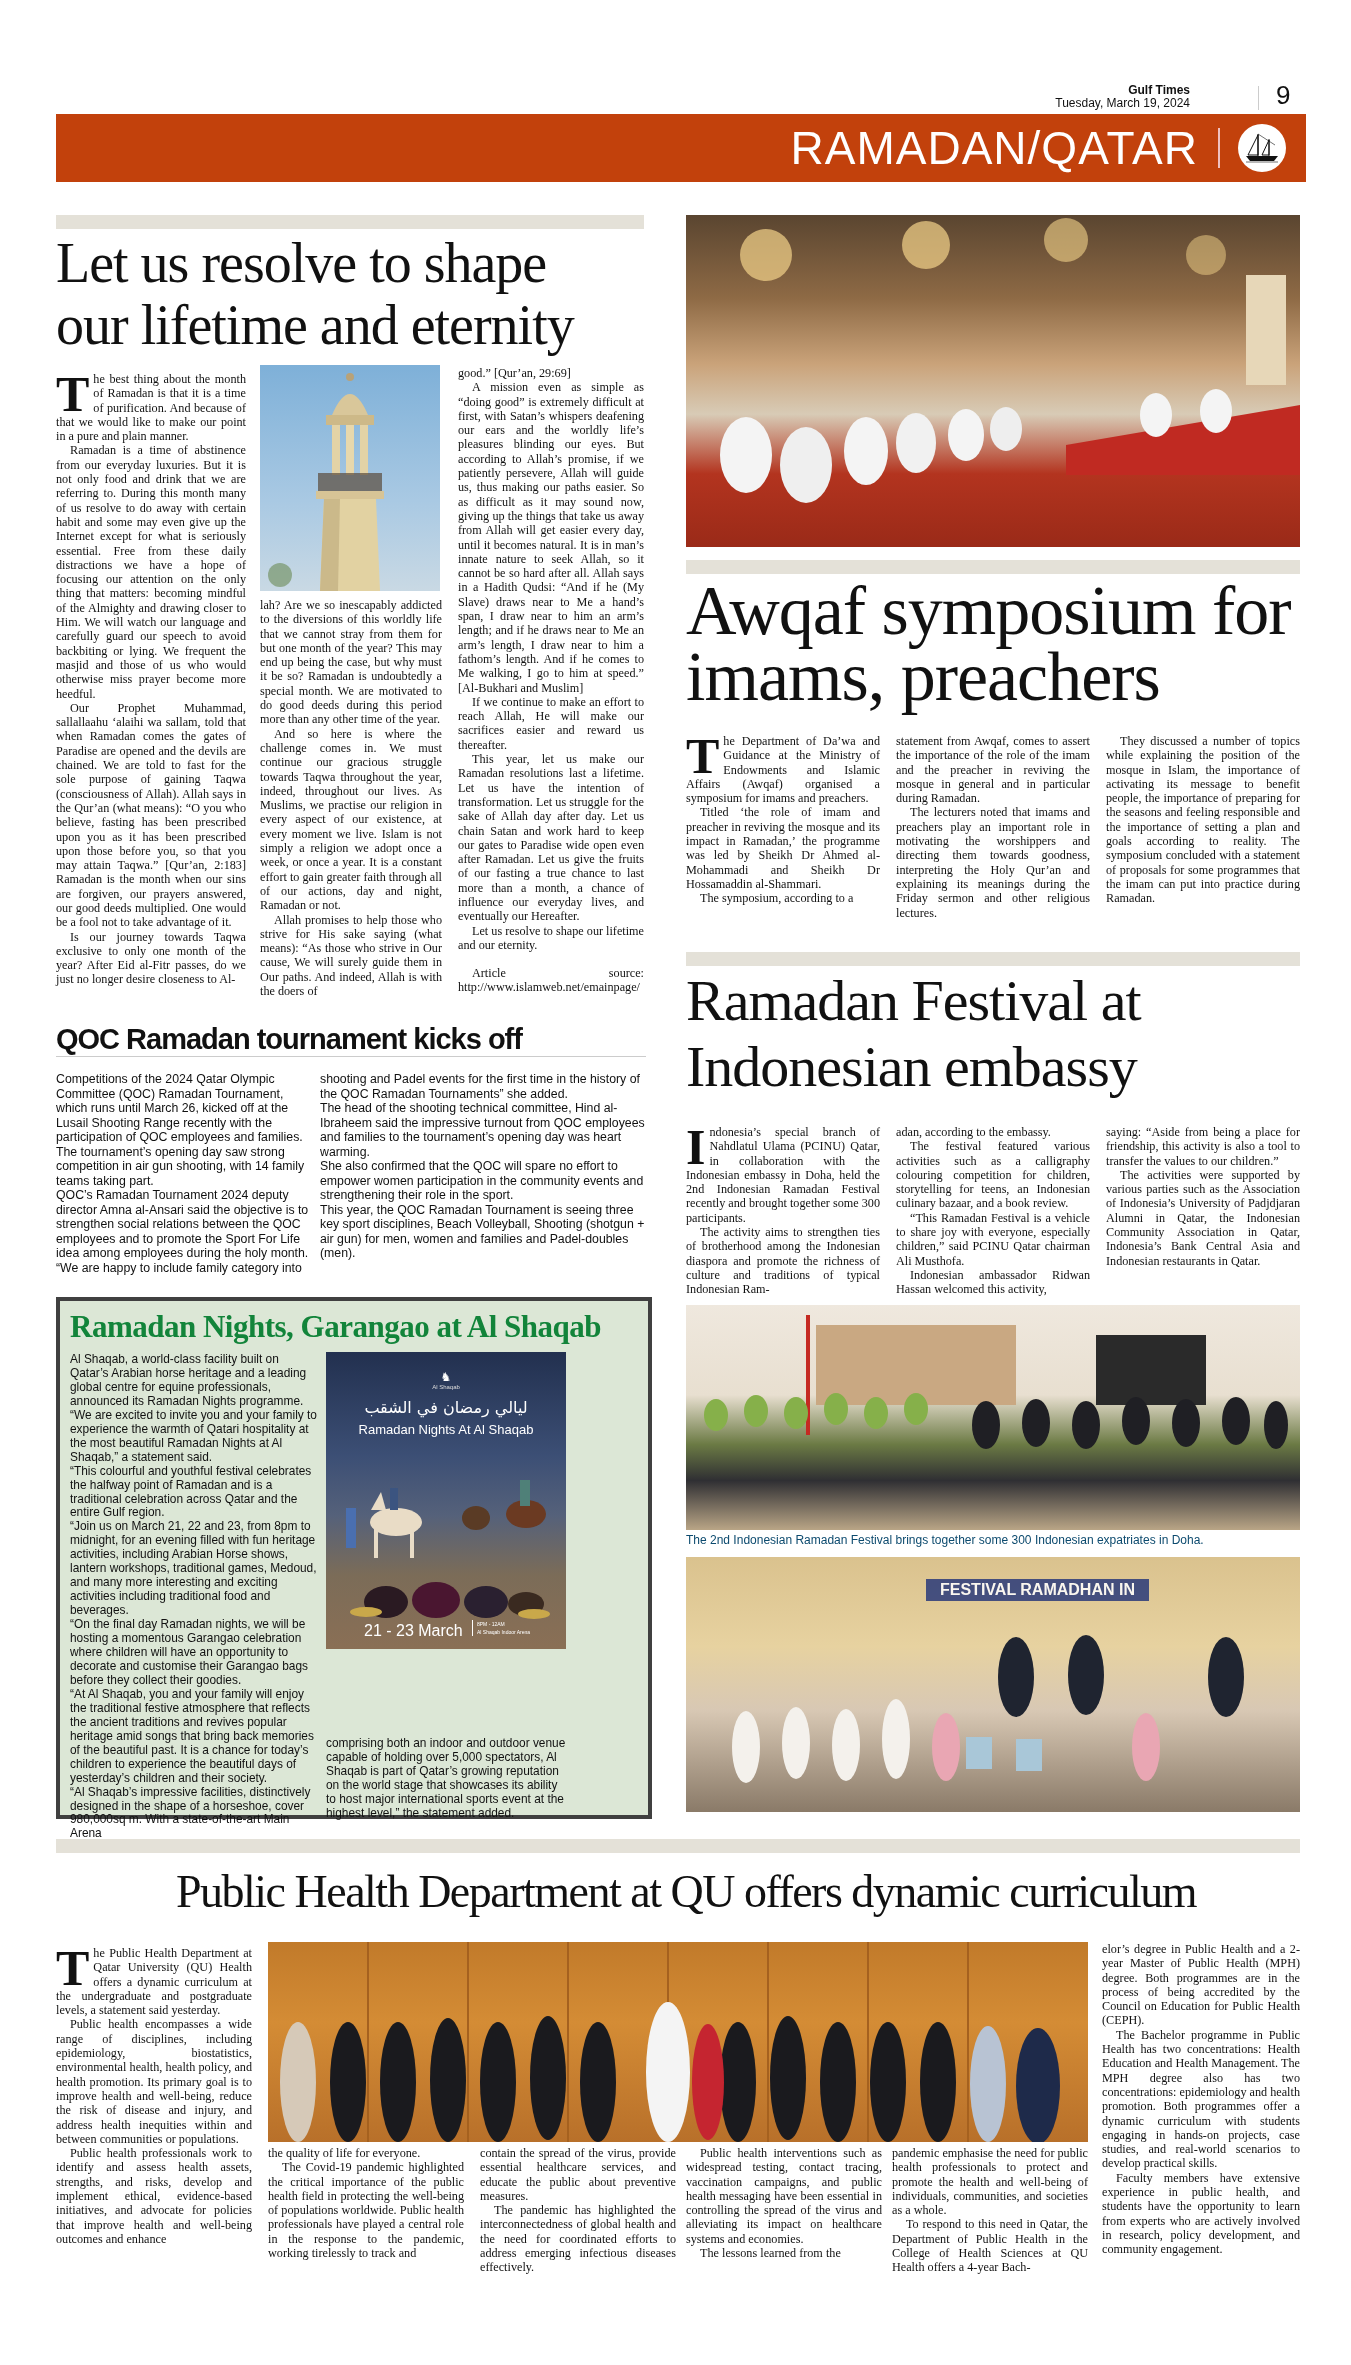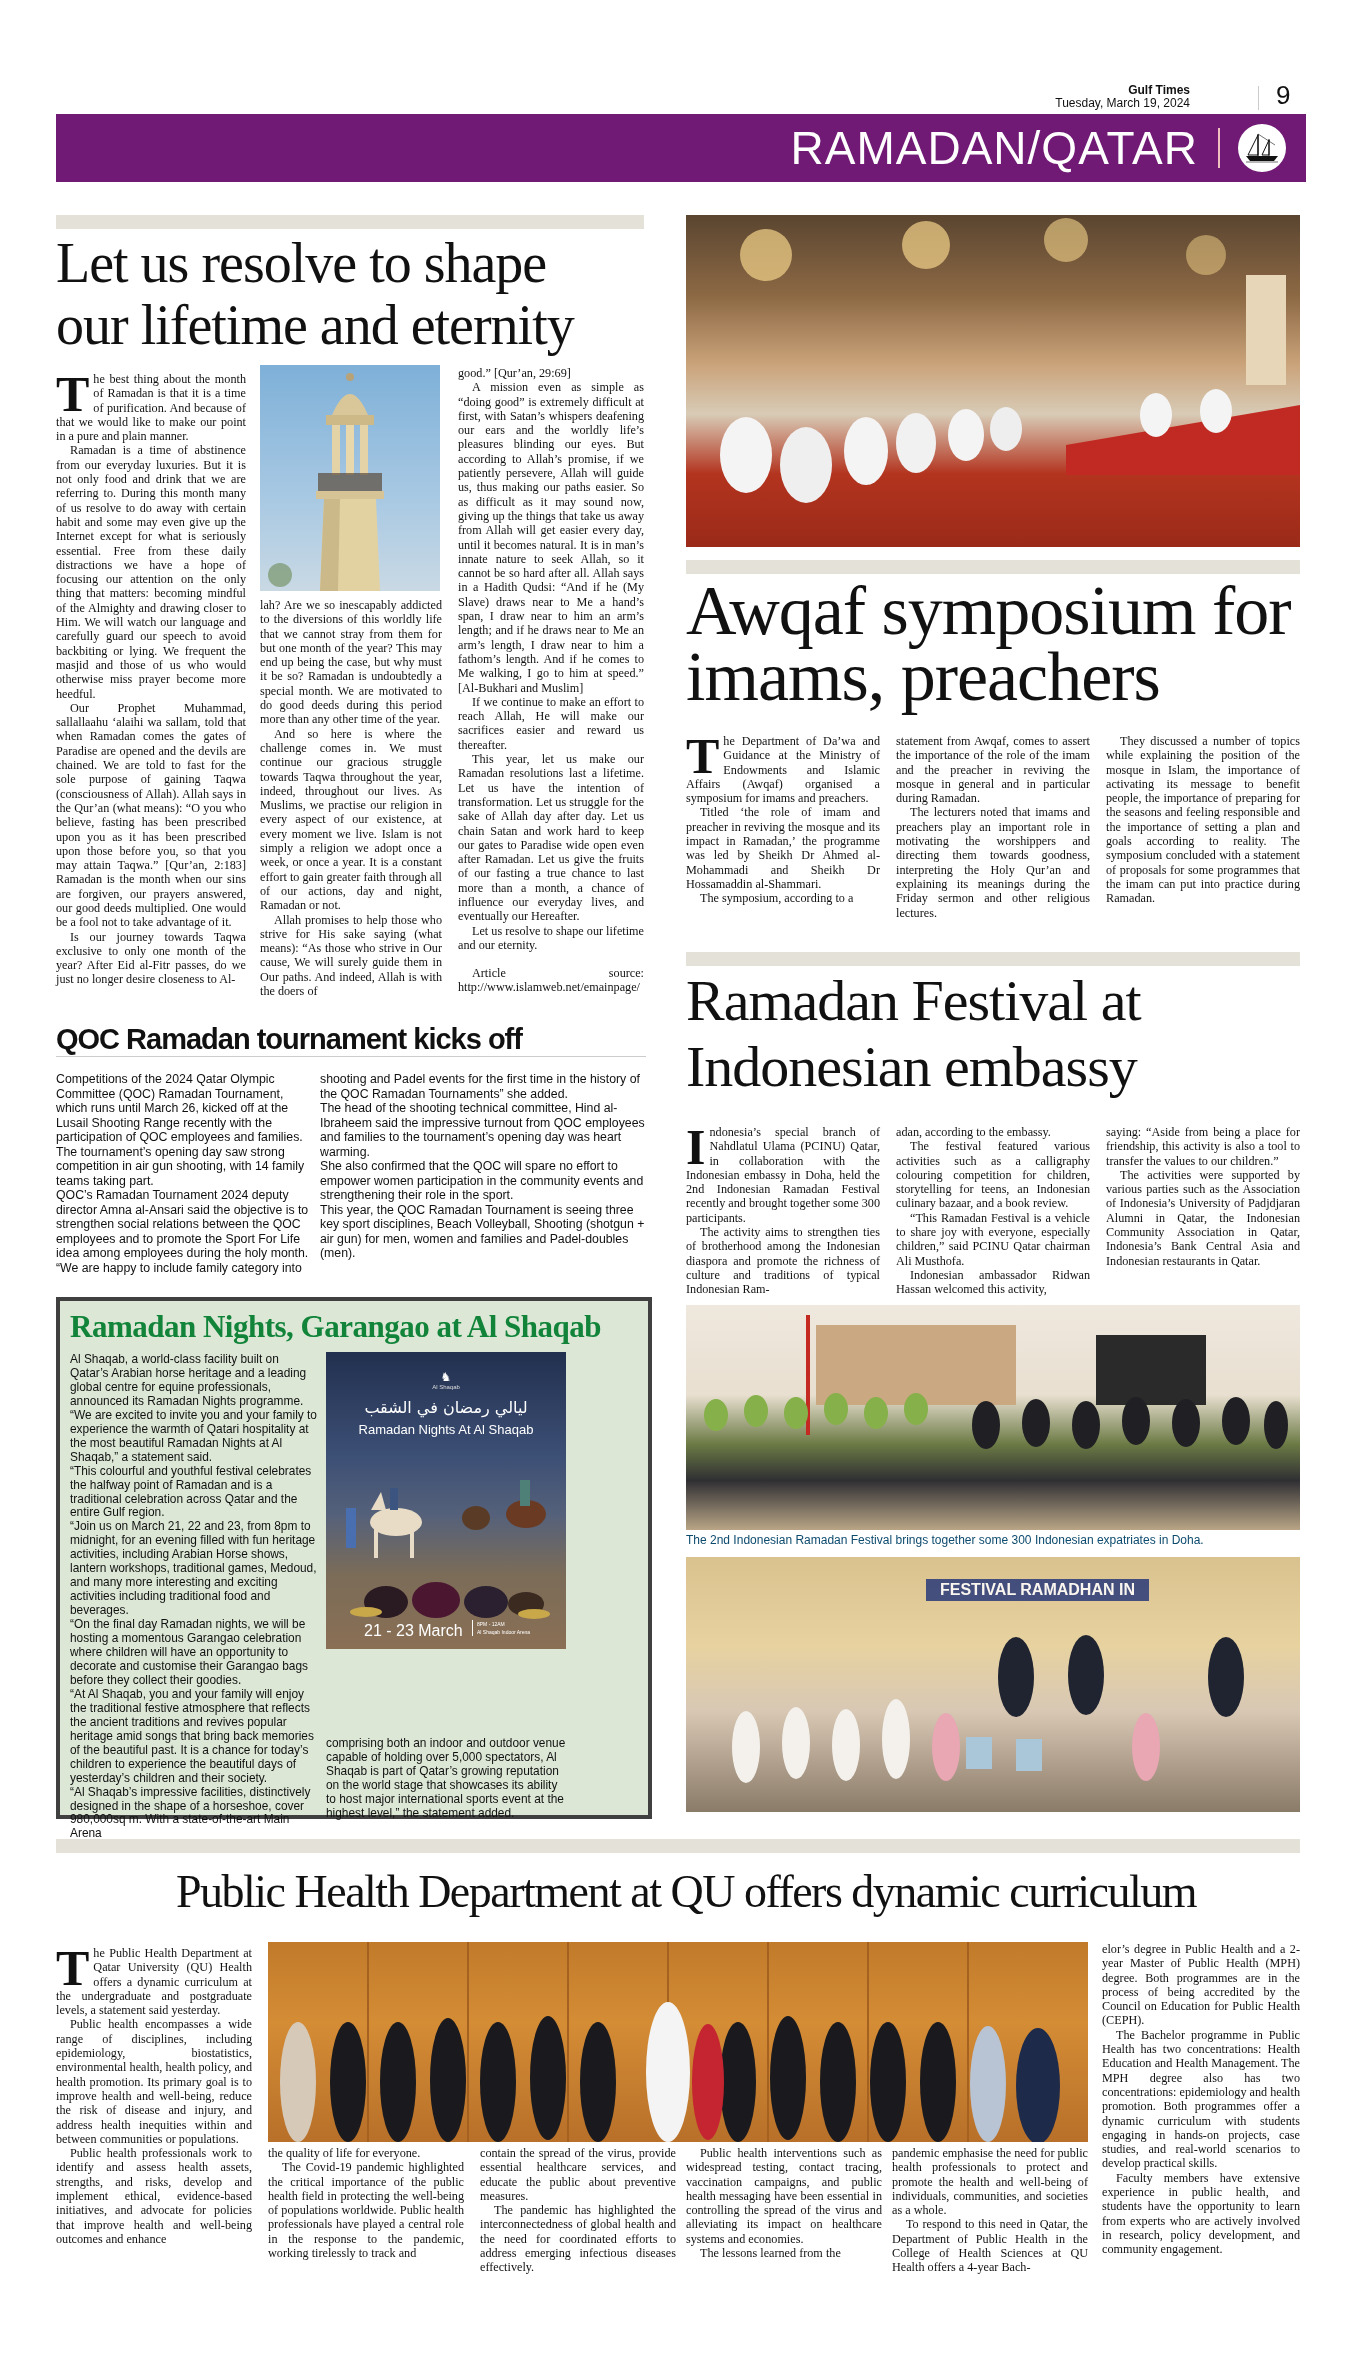--- a/index.html
+++ b/index.html
@@ -7,21 +7,21 @@
   body { position: relative; font-family: "Liberation Serif", serif; color: #111; }
 
   .abs { position: absolute; }
 
   
   .mast-paper { left: 1000px; top: 84px; width: 190px; text-align: right; font-family: "Liberation Sans", sans-serif; line-height: 13px; }
   .mast-paper .name { font-size: 12px; font-weight: bold; }
   .mast-paper .date { font-size: 12px; }
   .mast-sep { left: 1258px; top: 86px; width: 1px; height: 24px; background: #ccc; }
   .mast-page { left: 1276px; top: 80px; font-family: "Liberation Sans", sans-serif; font-size: 26px; }
-  .banner { left: 56px; top: 114px; width: 1250px; height: 68px; background: #701a75; }
+  .banner { left: 56px; top: 114px; width: 1250px; height: 68px; background: #c2410c; }
   .banner-title { position: absolute; right: 108px; top: 8px; color: #fff; font-family: "Liberation Sans", sans-serif; font-size: 46px; letter-spacing: 1px; font-weight: normal; line-height: 52px; }
   .banner-sep { position: absolute; right: 86px; top: 14px; width: 2px; height: 40px; background: #f0c0c0; }
   .banner-logo { position: absolute; right: 20px; top: 10px; width: 48px; height: 48px; border-radius: 50%; background: #fff; display: flex; align-items: center; justify-content: center; }
 
   .rule { background: #e4e1d8; height: 14px; }
 
   .headline { font-family: "Liberation Serif", serif; color: #111; font-weight: normal; letter-spacing: -1px; }
 
   .col { position: absolute; font-size: 12.2px; line-height: 14.3px; text-align: justify; hyphens: auto; }
   .col p { text-indent: 14px; }

